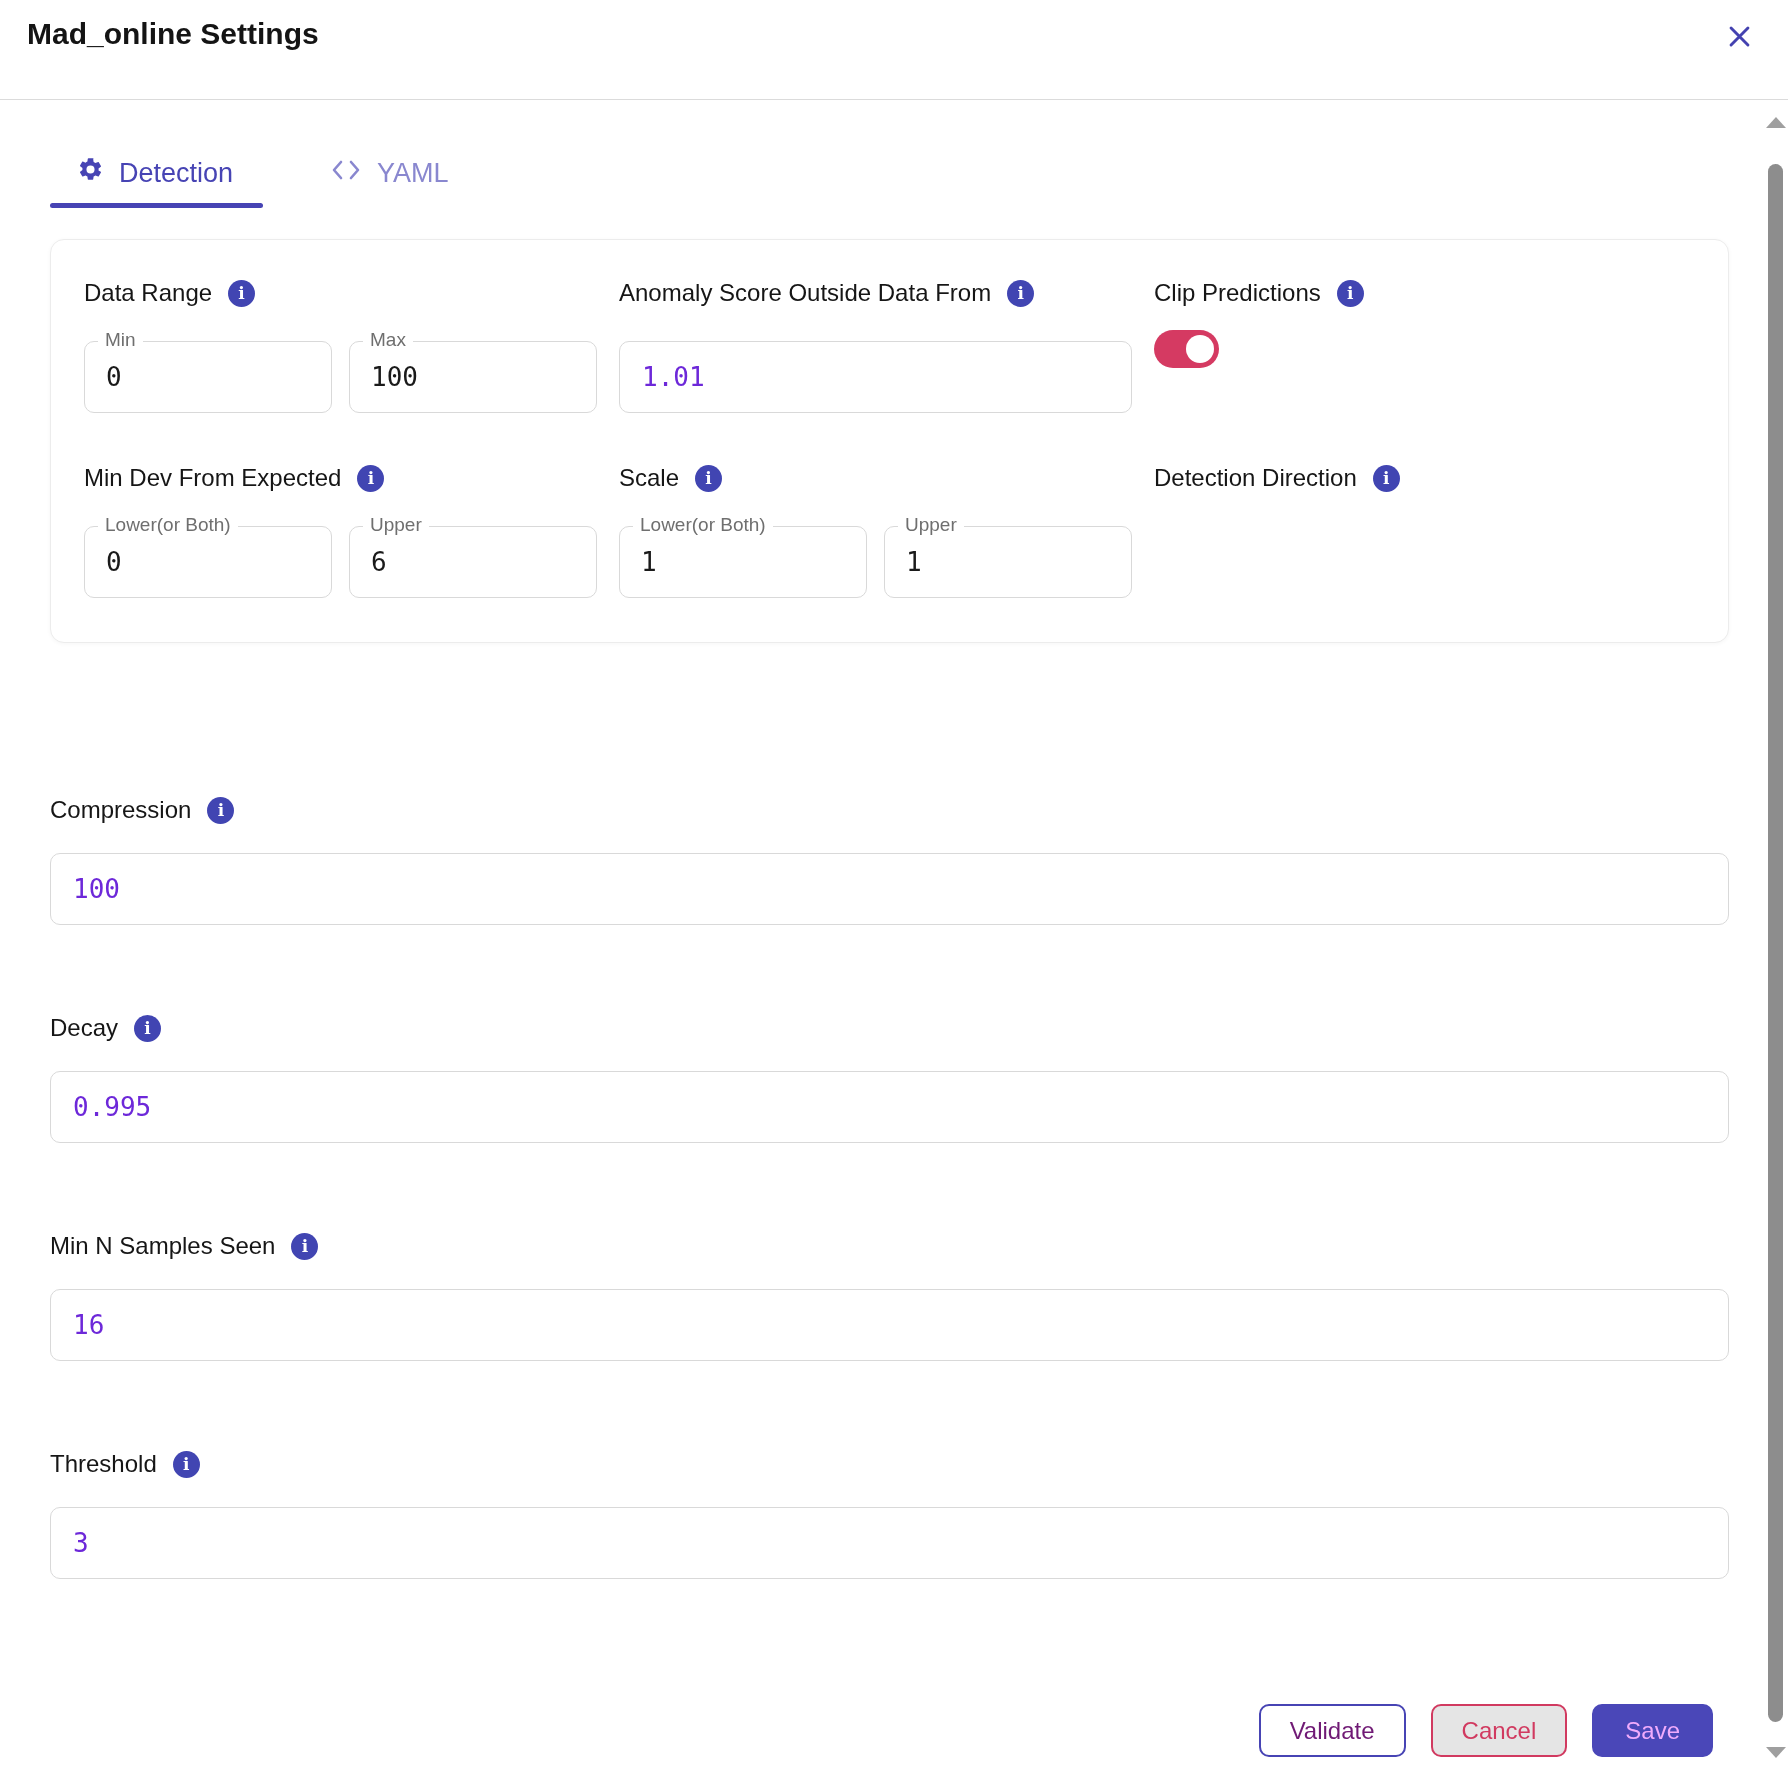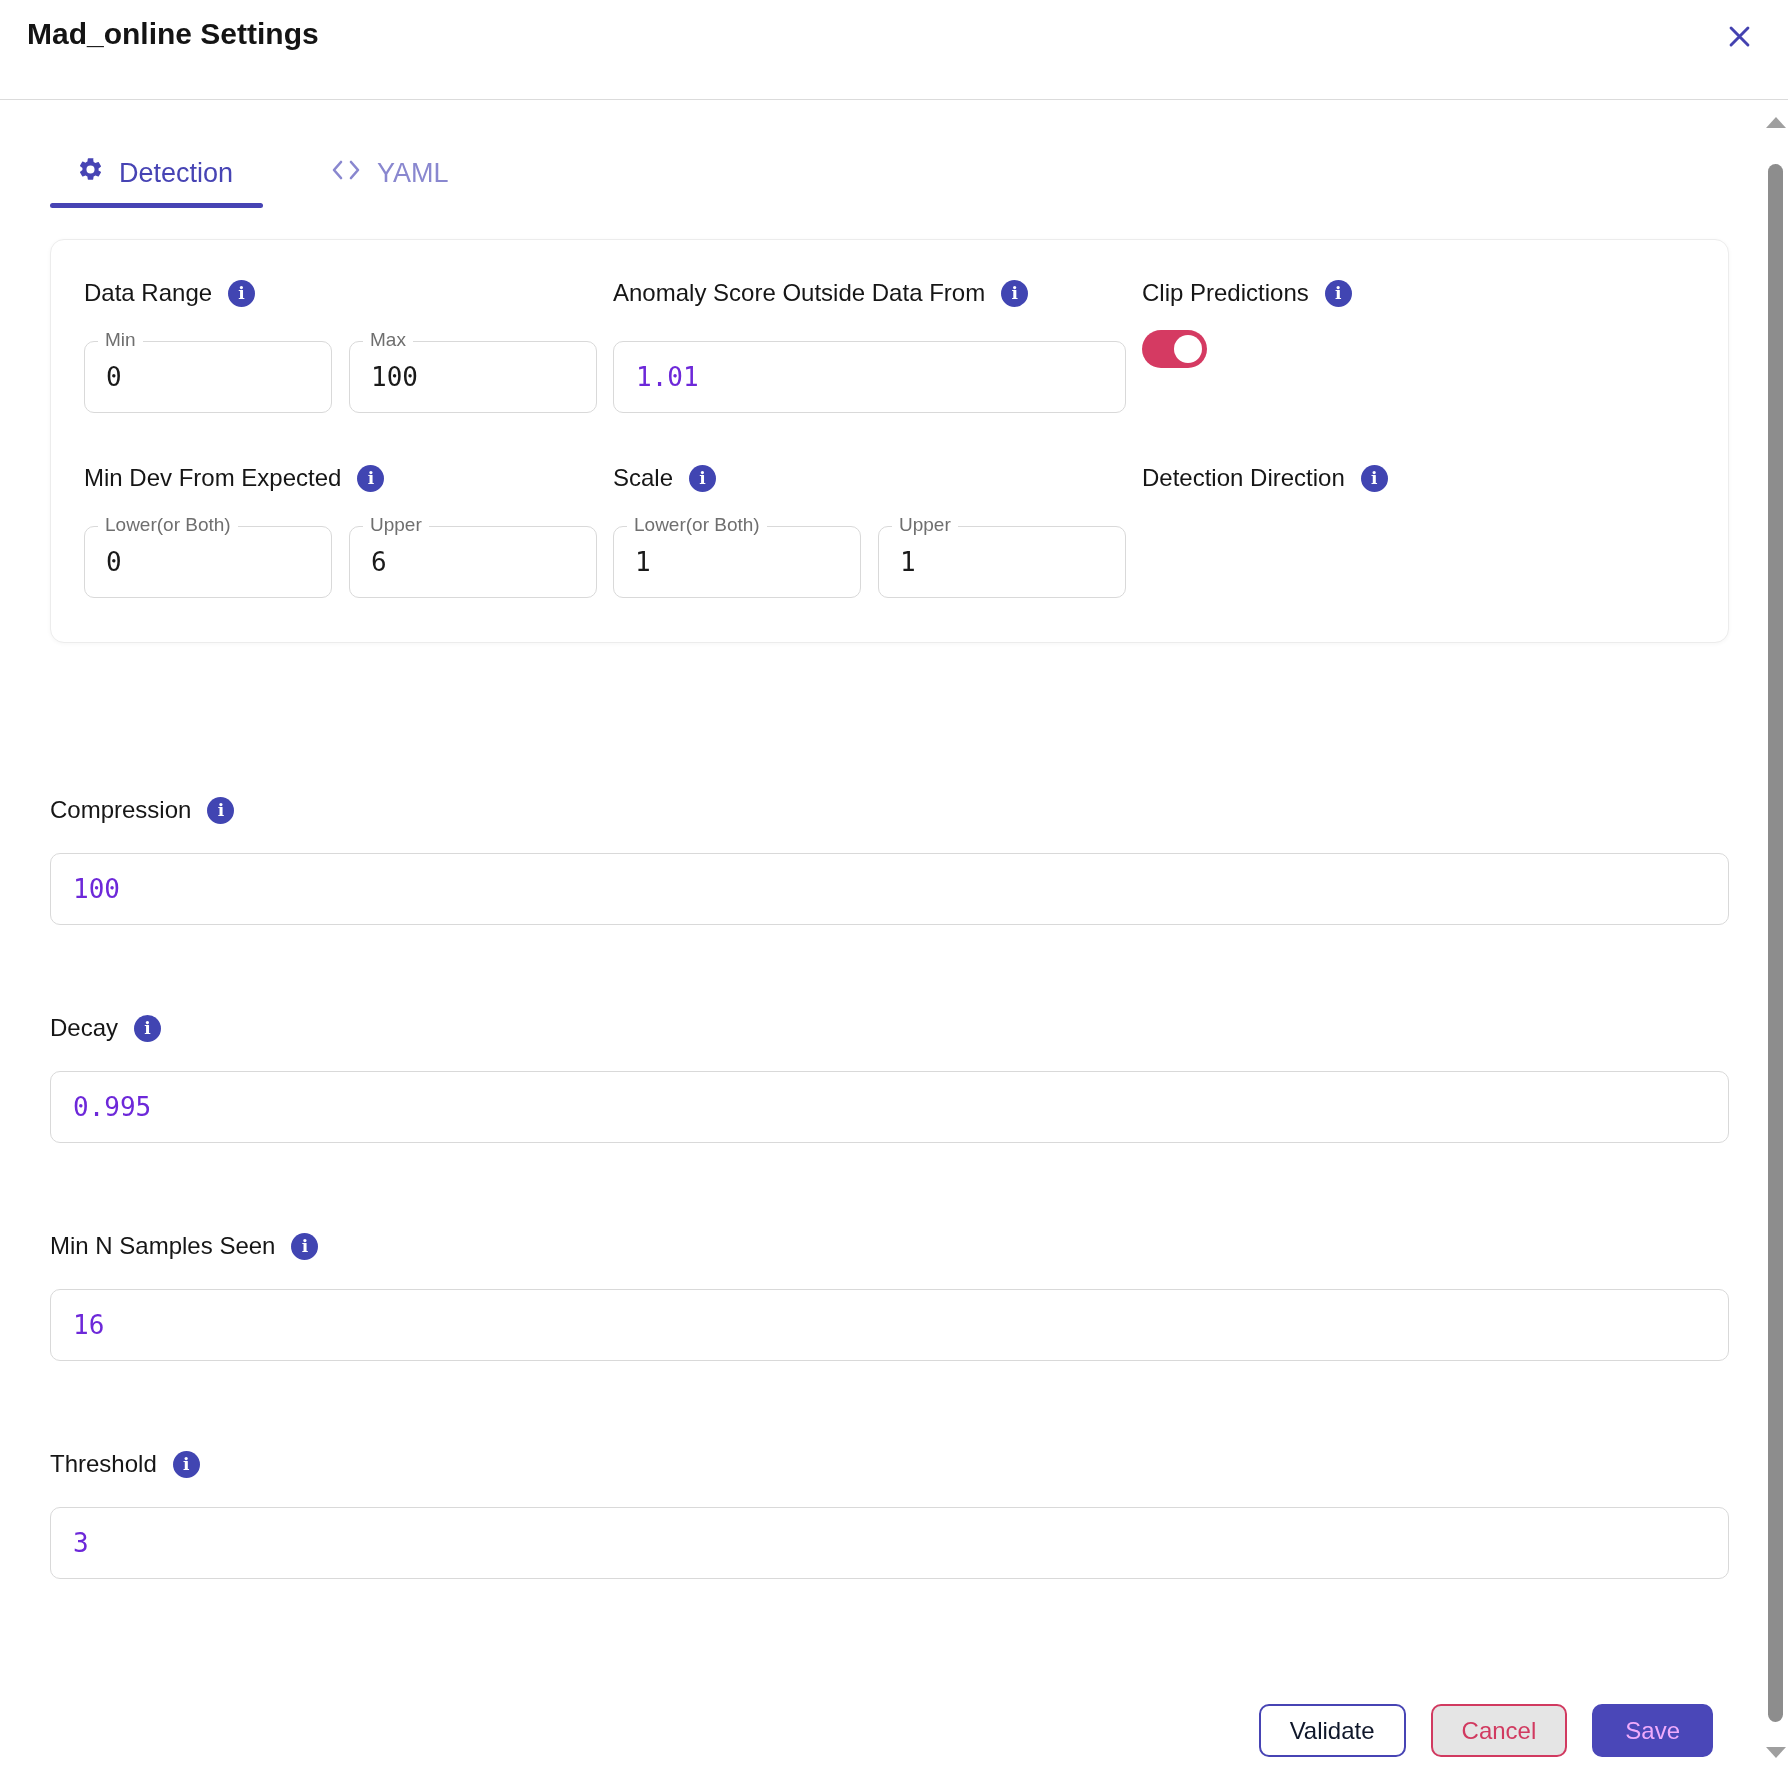--- a/index.html
+++ b/index.html
@@ -18,21 +18,21 @@
   .tabs{display:flex;margin-top:55px;}
   .tab{position:relative;padding-bottom:18px;cursor:pointer;background:none;border:none;font-family:inherit;}
   .tab-inner{display:flex;align-items:center;gap:15px;padding:0 24px 0 21px;font-size:27px;}
   .tab.active .tab-label{color:#4744b4;font-weight:500;}
   .tab.active::after{content:"";position:absolute;left:0;right:0;bottom:0;height:5px;background:#4744b4;border-radius:3px;}
   .tab.inactive{margin-left:40px;}
   .tab.inactive .tab-label{color:#8987cf;font-weight:500;}
   
   .card{margin-top:31px;border:1px solid #ececec;border-radius:14px;padding:38px 30px 44px 33px;
     box-shadow:0 1px 4px rgba(0,0,0,0.04);background:#fff;}
-  .card-grid{display:grid;grid-template-columns:513px 513px 517px;column-gap:16px;}
+  .card-grid{display:grid;grid-template-columns:513px 513px 517px;column-gap:22px;}
   .card-grid.row2{margin-top:50px;}
   .field-label{display:flex;align-items:center;gap:16px;font-size:24px;font-weight:500;color:#161616;
     height:30px;margin-bottom:22px;}
   .info-icon{width:27px;height:27px;border-radius:50%;background:#4145b2;color:#fff;flex:0 0 27px;
     display:inline-flex;align-items:center;justify-content:center;font-size:17px;font-weight:700;
     font-family:"DejaVu Serif",serif;cursor:pointer;}
   .pair{display:flex;gap:17px;}
   .inset{position:relative;border:1.5px solid #d9d9d9;border-radius:10px;height:72px;box-sizing:border-box;
     margin-top:11px;flex:1;background:#fff;}
   .inset .legend{position:absolute;top:-13px;left:13px;background:#fff;padding:0 7px;font-size:19px;color:#6f6f6f;}
@@ -50,21 +50,21 @@
   .caret-down{position:absolute;right:24px;top:32px;width:0;height:0;
     border-left:9px solid transparent;border-right:9px solid transparent;border-top:11px solid #4a4a4a;}
   
   .section{margin-top:88px;}
   .section.first{margin-top:152px;}
   .section .field-label{margin-bottom:28px;}
   
   .footer{margin-top:125px;display:flex;justify-content:flex-end;gap:25px;padding-right:16px;}
   .btn{height:53px;border-radius:10px;font-size:24px;font-family:inherit;cursor:pointer;display:flex;
     align-items:center;justify-content:center;box-sizing:border-box;}
-  .btn-validate{background:#fff;border:2px solid #4744b4;color:#0f172a;padding:17px 29px;}
+  .btn-validate{background:#fff;border:2px solid #4744b4;color:#701a75;padding:17px 29px;}
   .btn-cancel{background:#e5e5e5;border:2px solid #d13a60;color:#d13a60;padding:0 29px;}
   .btn-save{background:#4a47b8;border:2px solid #4a47b8;color:#f0abfc;padding:0 31px;}
   
   .scrollbar{position:absolute;top:0;right:0;width:28px;height:1778px;}
   .scroll-up{position:absolute;top:117px;left:6px;width:0;height:0;cursor:pointer;
     border-left:10px solid transparent;border-right:10px solid transparent;border-bottom:11px solid #9f9f9f;}
   .scroll-thumb{position:absolute;top:164px;left:8px;width:15px;height:1558px;background:#8d8d8d;border-radius:8px;cursor:pointer;}
   .scroll-down{position:absolute;top:1747px;left:6px;width:0;height:0;cursor:pointer;
     border-left:10px solid transparent;border-right:10px solid transparent;border-top:11px solid #9f9f9f;}
 </style>

